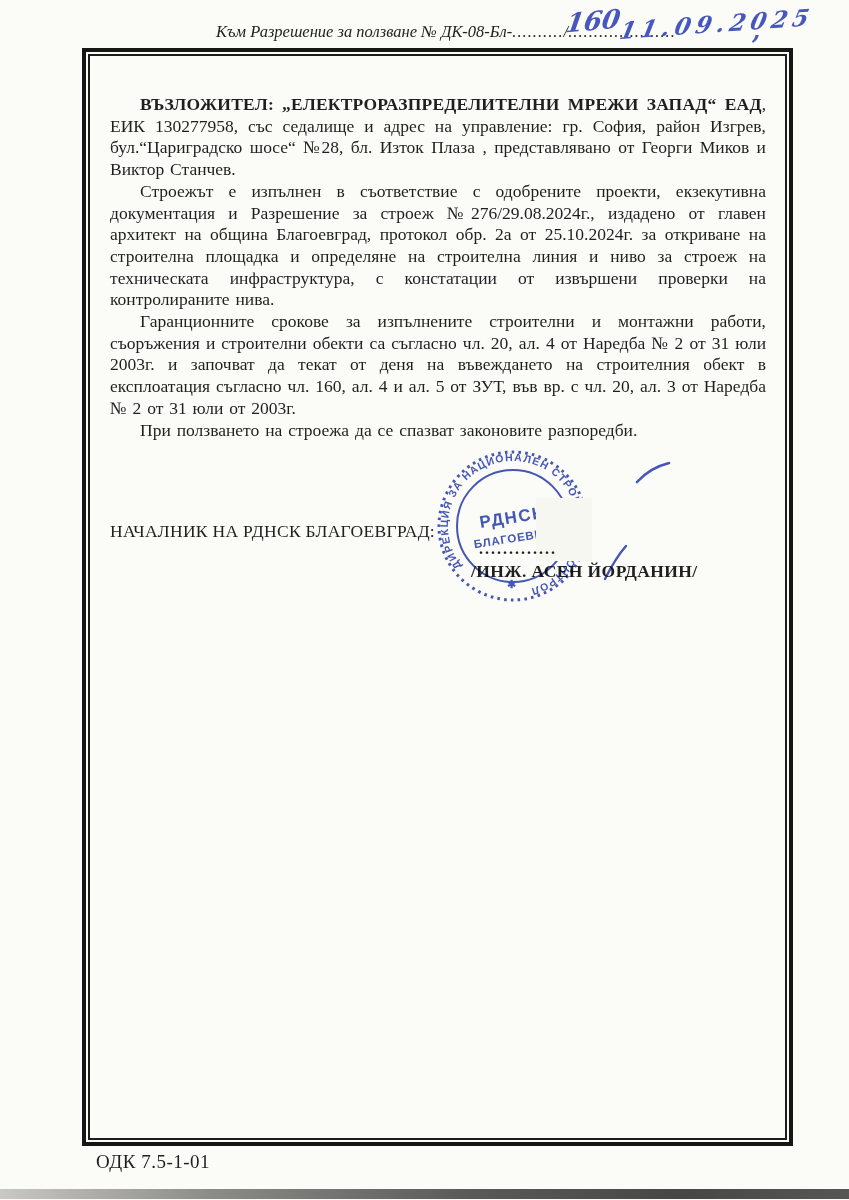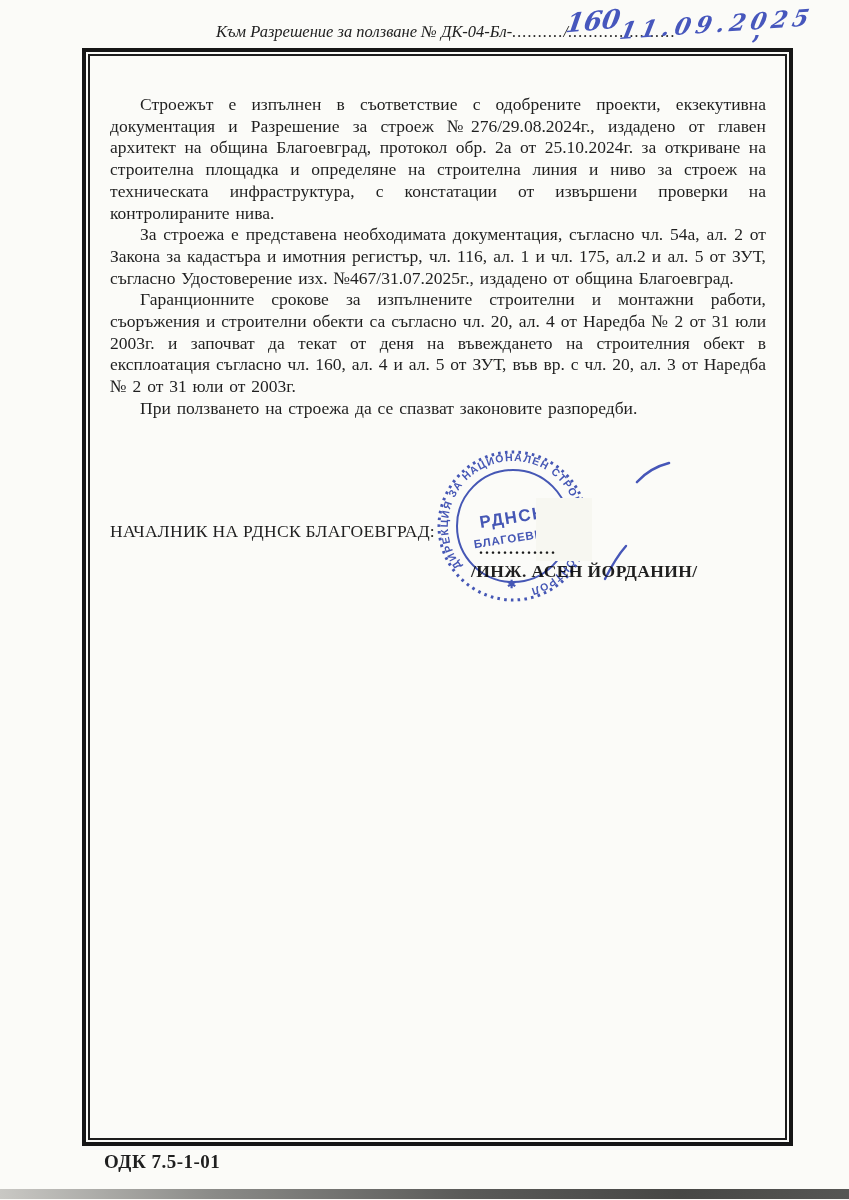--- a/index.html
+++ b/index.html
@@ -51,45 +51,45 @@
   
   .stamp{
     position:absolute;left:434px;top:447px;width:158px;height:158px;z-index:3;
     mix-blend-mode:multiply;opacity:.92;
   }
   .pen-stroke{position:absolute;z-index:4;mix-blend-mode:multiply;}
   .pen-a{left:632px;top:458px;}
   .pen-b{left:600px;top:543px;}
   
   .footer-code{
-    position:absolute;left:104px;top:1151px;font-size:19px;font-weight:bold;
+    position:absolute;left:96px;top:1151px;font-size:19px;font-weight:normal;
     letter-spacing:.5px;z-index:1;
   }
   .scan-strip{
     position:absolute;left:0;top:1189px;width:849px;height:10px;
     background:linear-gradient(90deg,#c9c8c4 0%,#8b8b88 25%,#5a5a58 55%,#474745 80%,#565654 100%);
   }
 </style>
 </head>
 <body>
 
 <div class="header-line">
-  <span>Към Разрешение за ползване № ДК-04-Бл-</span><span class="dots">..........</span><span>/</span><span class="dots">.....................</span>
+  <span>Към Разрешение за ползване № ДК-08-Бл-</span><span class="dots">..........</span><span>/</span><span class="dots">.....................</span>
   <span class="hw hw-number">160</span>
   <span class="hw hw-date">11.09.2025</span>
   <span class="hw hw-comma">,</span>
 </div>
 
 <div class="frame">
   <div class="frame-inner"></div>
 </div>
 
 <div class="content">
+  <p><b>ВЪЗЛОЖИТЕЛ: „ЕЛЕКТРОРАЗПРЕДЕЛИТЕЛНИ МРЕЖИ ЗАПАД“ ЕАД</b><span>, ЕИК 130277958, със седалище и адрес на управление: гр. София, район Изгрев, бул.“Цариградско шосе“ №28, бл. Изток Плаза , представлявано от Георги Миков и Виктор Станчев.</span></p>
   <p>Строежът е изпълнен в съответствие с одобрените проекти, екзекутивна документация и Разрешение за строеж №276/29.08.2024г., издадено от главен архитект на община Благоевград, протокол обр. 2а от 25.10.2024г. за откриване на строителна площадка и определяне на строителна линия и ниво за строеж на техническата инфраструктура, с констатации от извършени проверки на контролираните нива.</p>
-  <p>За строежа е представена необходимата документация, съгласно чл. 54а, ал. 2 от Закона за кадастъра и имотния регистър, чл. 116, ал. 1 и чл. 175, ал.2 и ал. 5 от ЗУТ, съгласно Удостоверение изх. №467/31.07.2025г., издадено от община Благоевград.</p>
   <p>Гаранционните срокове за изпълнените строителни и монтажни работи, съоръжения и строителни обекти са съгласно чл. 20, ал. 4 от Наредба № 2 от 31 юли 2003г. и започват да текат от деня на въвеждането на строителния обект в експлоатация съгласно чл. 160, ал. 4 и ал. 5 от ЗУТ, във вр. с чл. 20, ал. 3 от Наредба № 2 от 31 юли от 2003г.</p>
   <p>При ползването на строежа да се спазват законовите разпоредби.</p>
 </div>
 
 <div class="sig-title">НАЧАЛНИК НА РДНСК БЛАГОЕВГРАД:</div>
 <div class="sig-dots">.............</div>
 <div class="sig-name">/ИНЖ. АСЕН ЙОРДАНИН/</div>
 
 <svg class="stamp" viewBox="0 0 158 158" xmlns="http://www.w3.org/2000/svg">
   <g fill="none" stroke="#3649b4">

